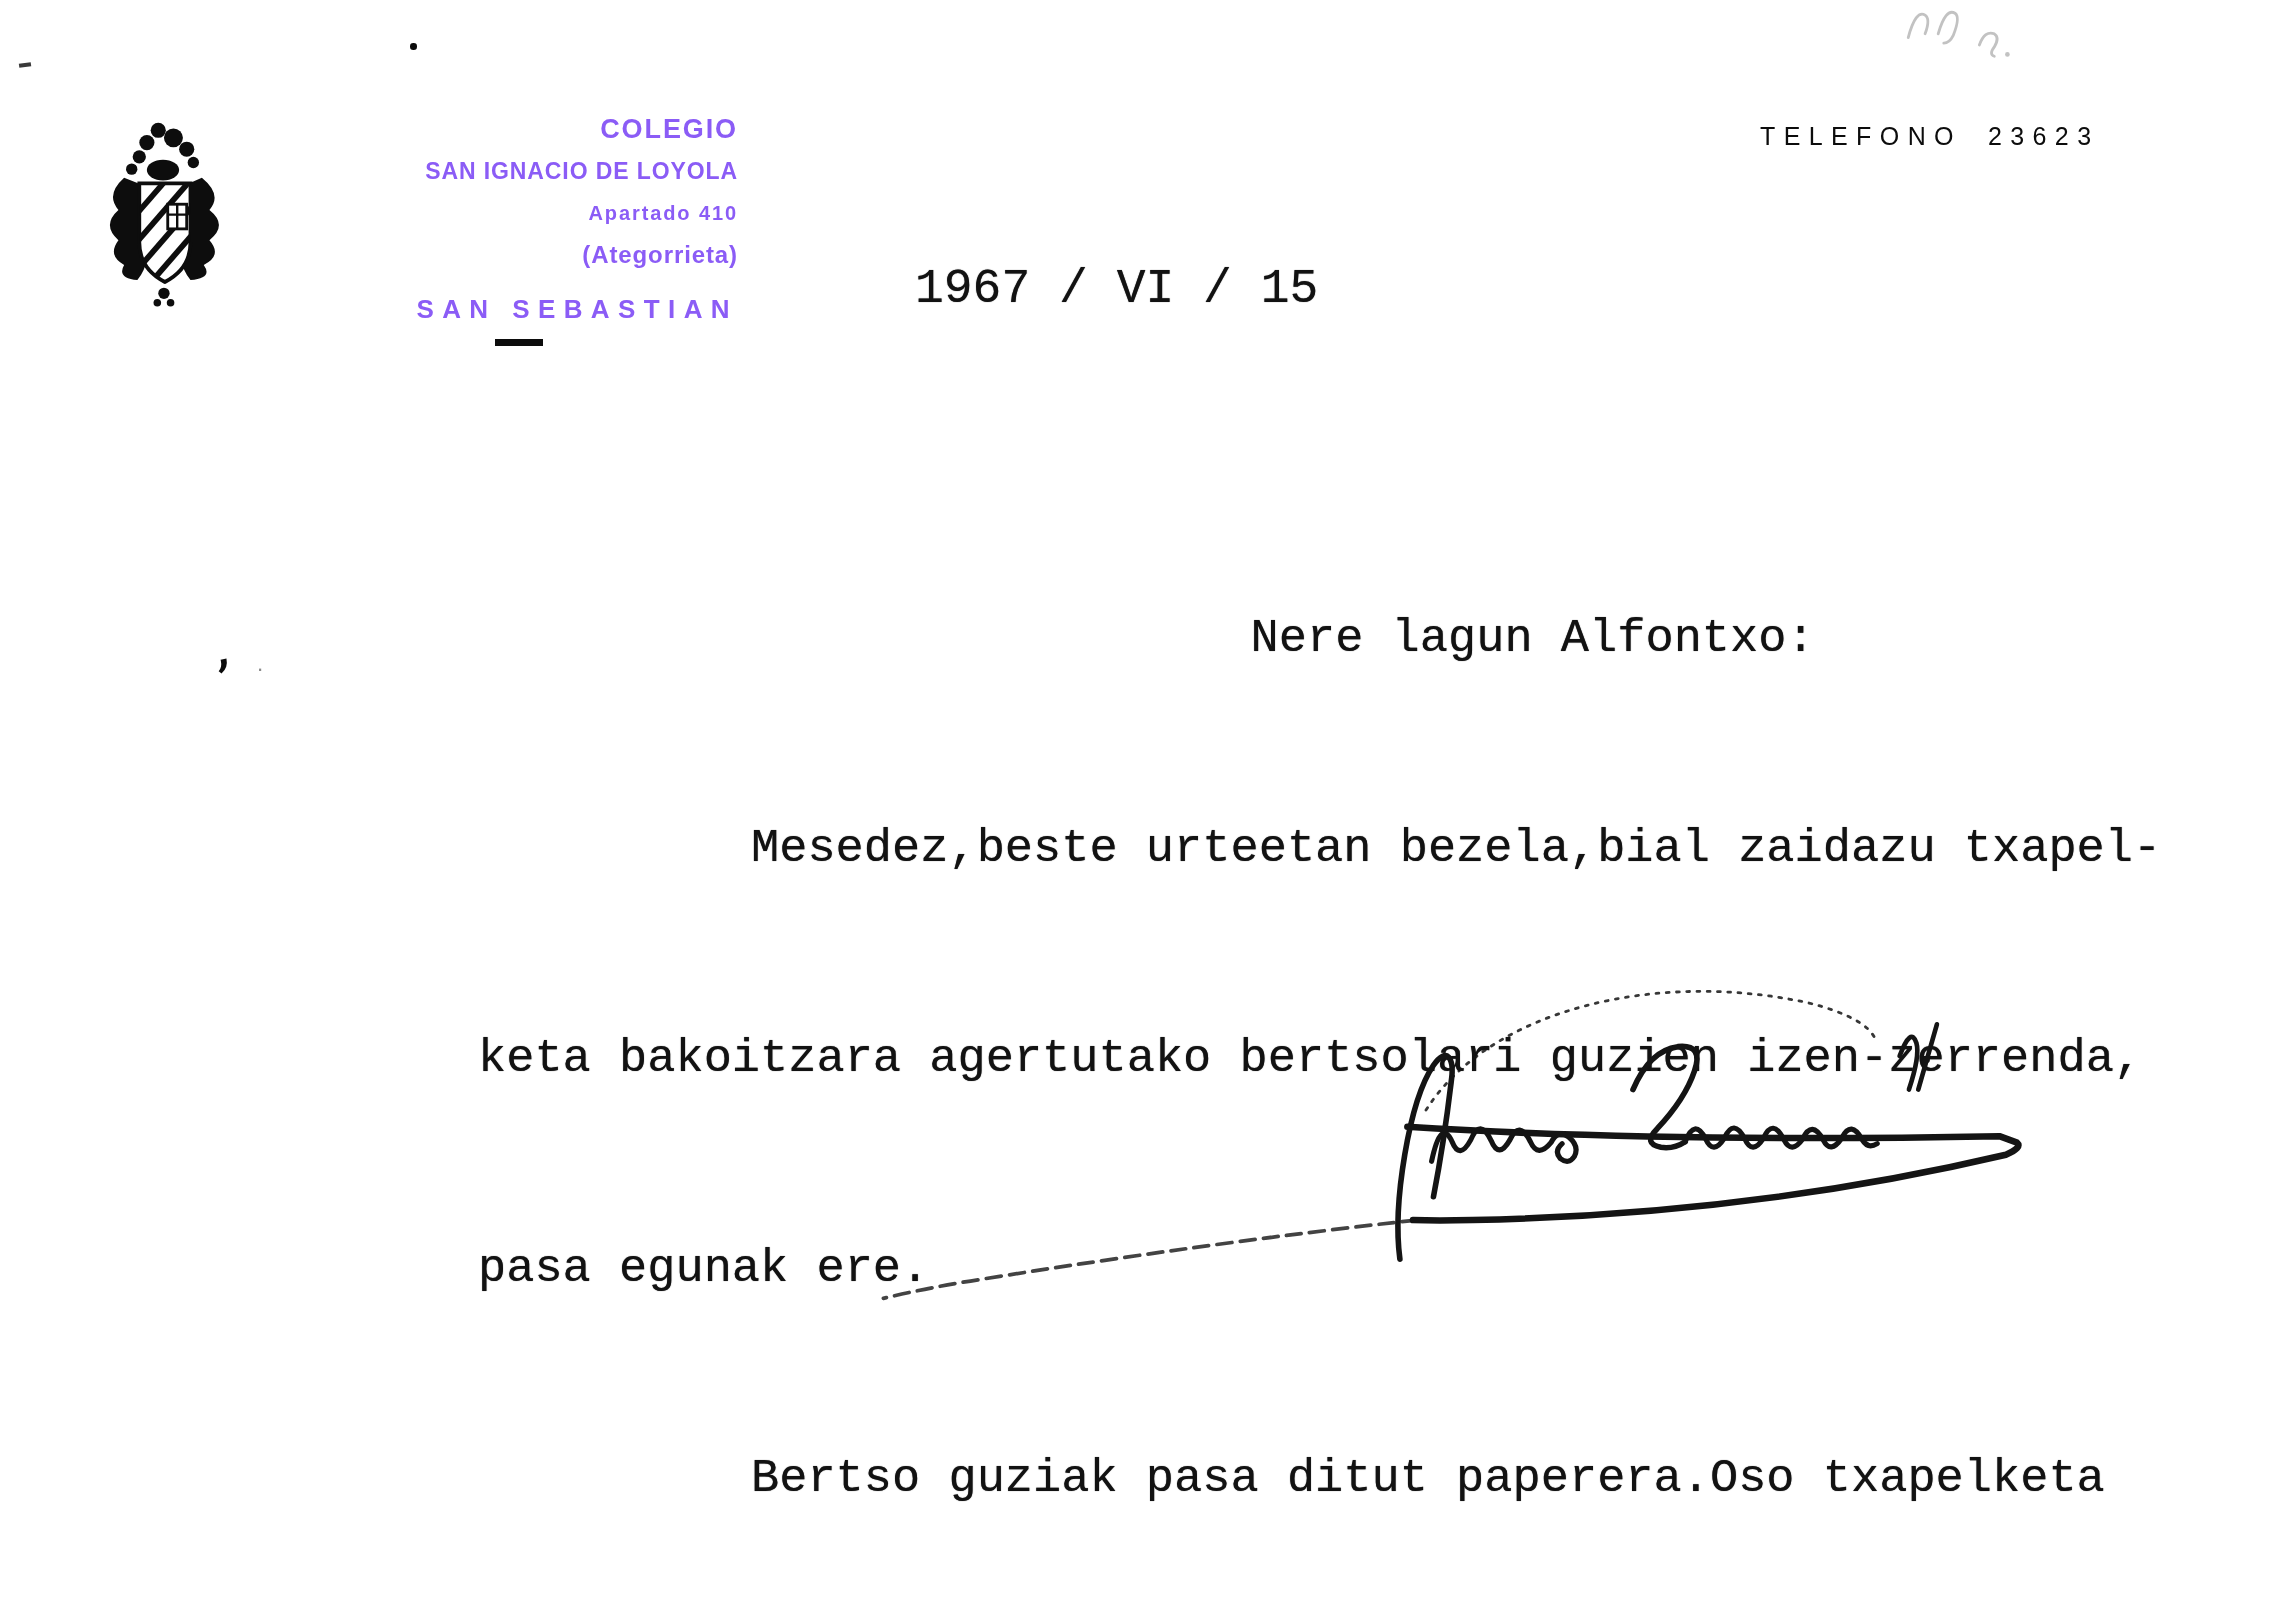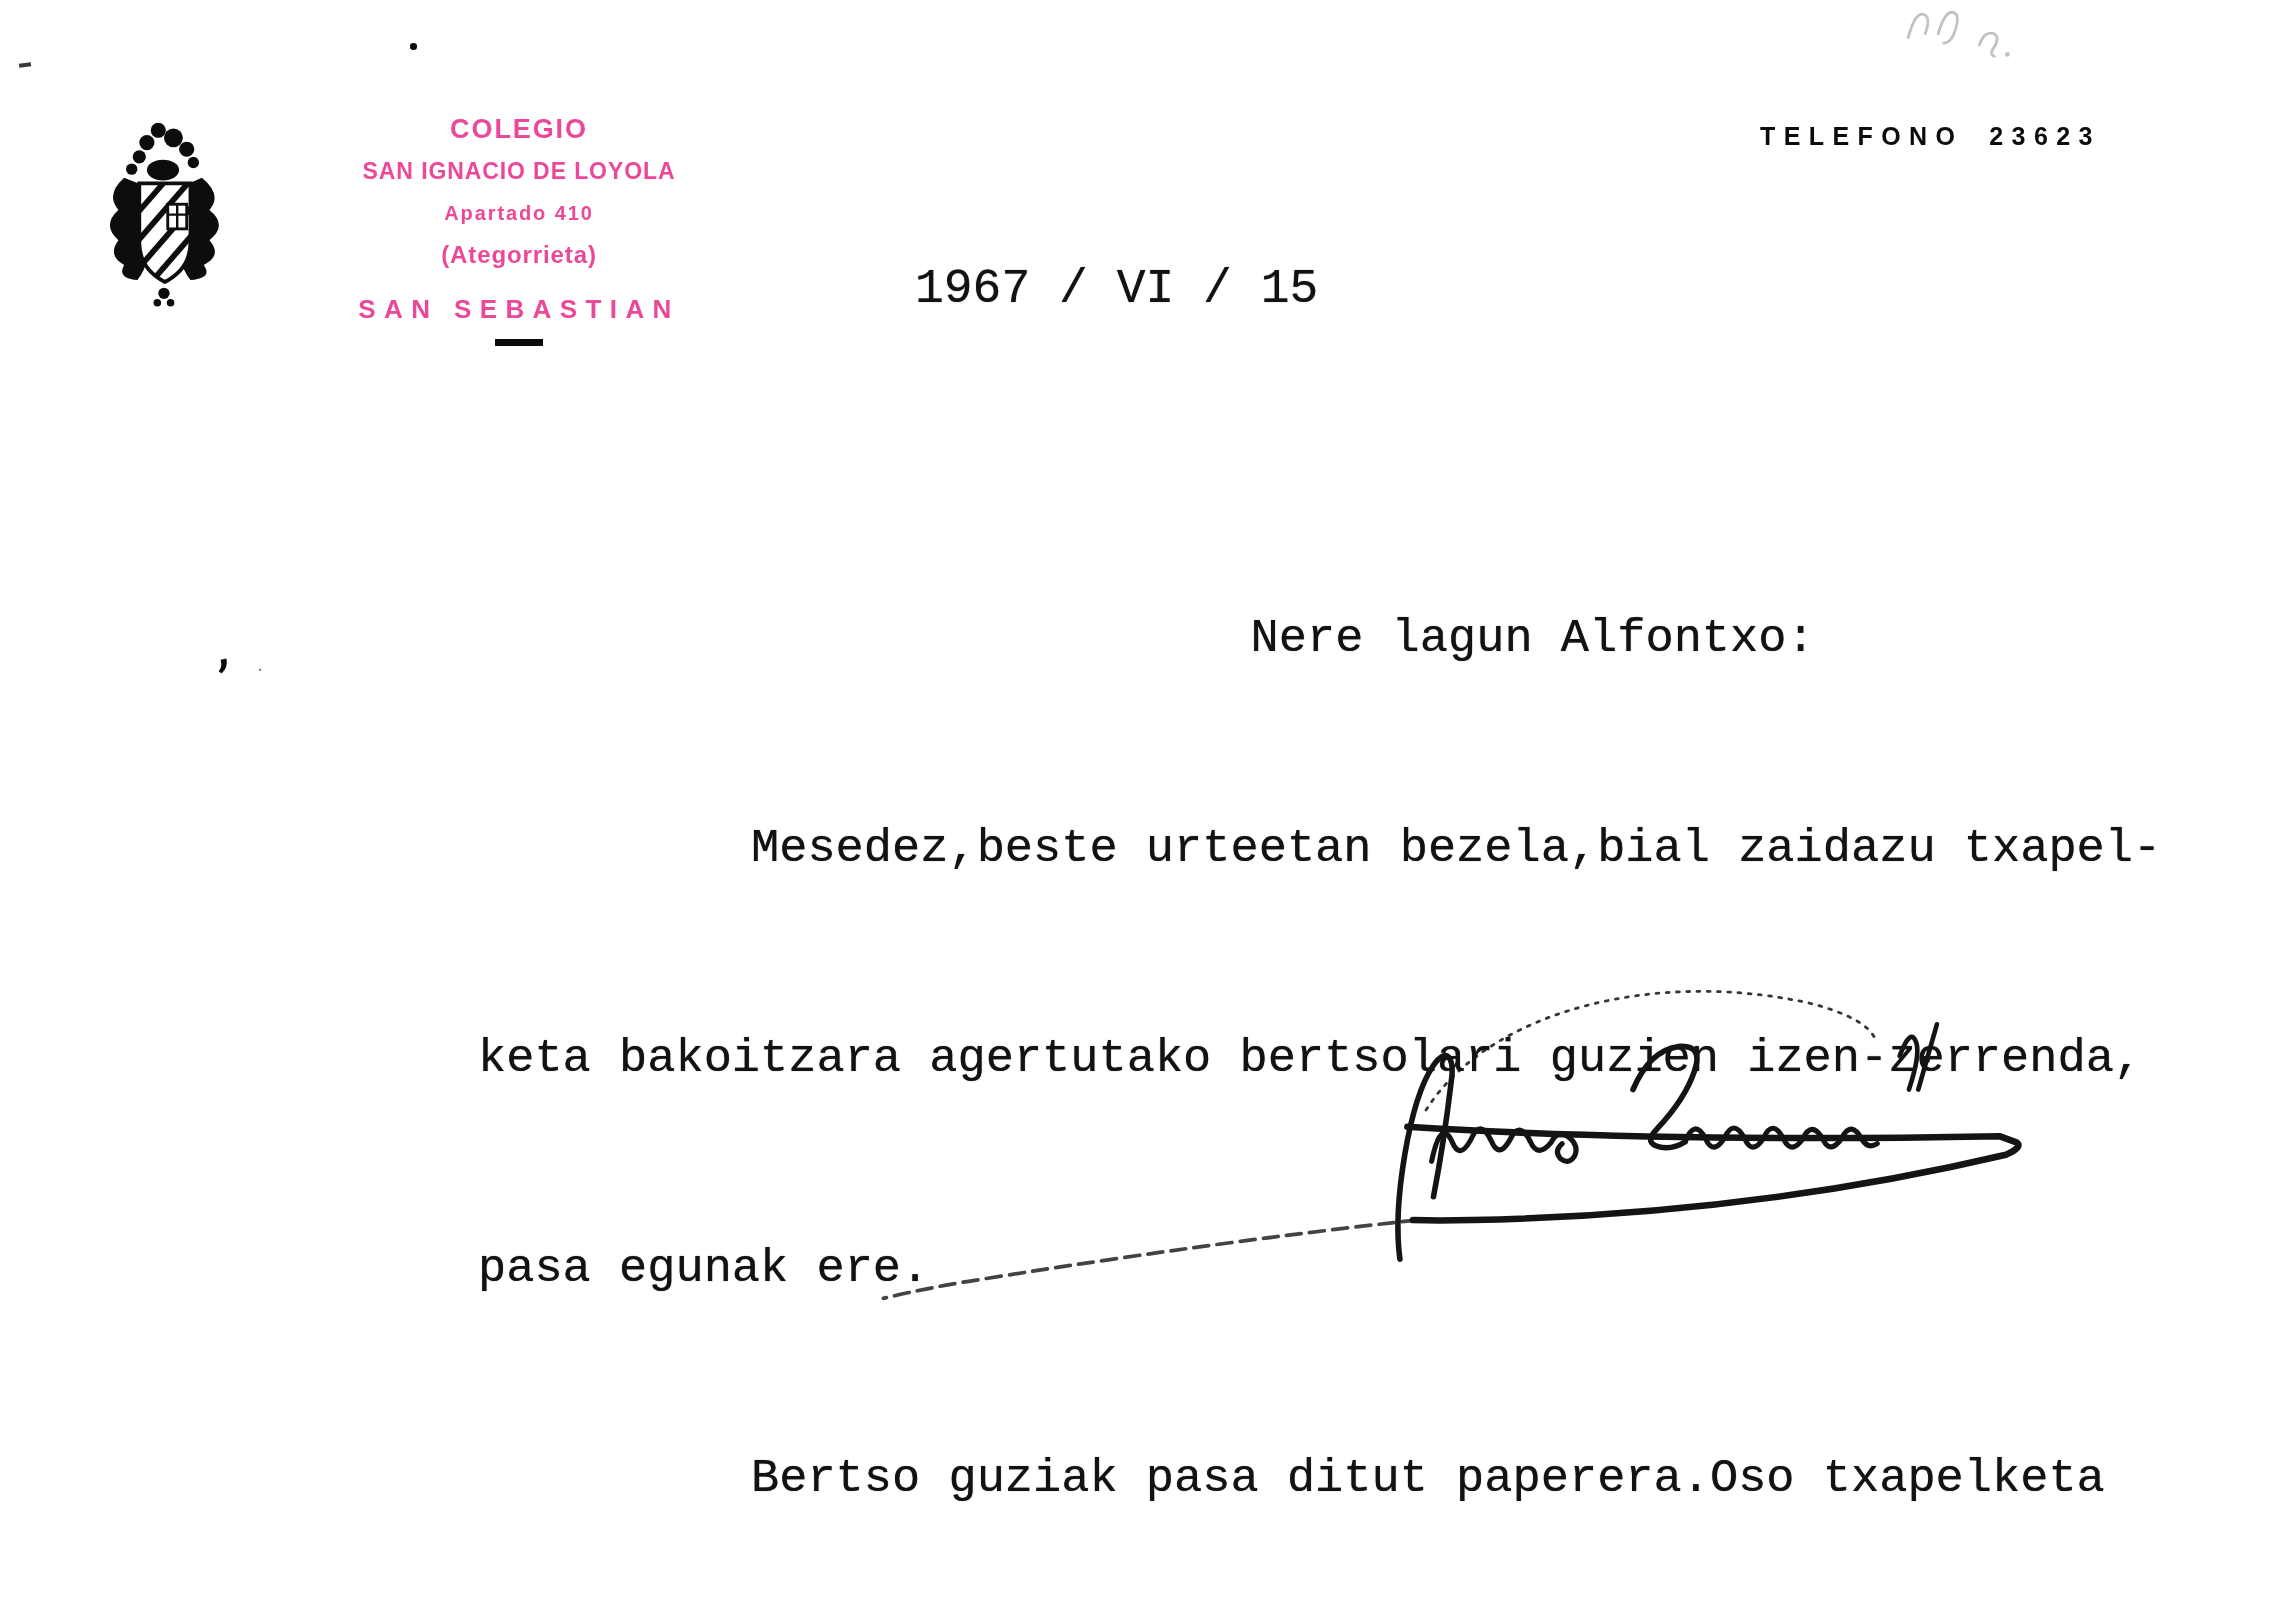--- a/index.html
+++ b/index.html
@@ -9,33 +9,33 @@
     background:#ffffff;
     overflow:hidden;
     font-family:"Liberation Sans", sans-serif;
     color:#111;
   }
 
   
   .crest{position:absolute;left:103px;top:117px;width:138px;height:201px;}
   .letterhead-text{
     position:absolute;left:300px;top:108px;width:438px;
-    text-align:center;font-weight:bold;color:#ec4899;
+    text-align:right;font-weight:bold;color:#8b5cf6;
   }
   .lh-line{line-height:42px;white-space:nowrap;}
   .lh1{font-size:27px;letter-spacing:1.9px;}
   .lh2{font-size:23px;letter-spacing:0.9px;}
   .lh3{font-size:20px;letter-spacing:1.9px;}
   .lh4{font-size:24px;letter-spacing:0.9px;}
   .lh5{font-size:26px;letter-spacing:8.4px;margin-top:12px;}
   .lh-bar{width:48px;height:6.5px;background:#0c0c0c;margin:9.3px auto 0;}
 
   .telephone{
     position:absolute;left:1760px;top:122px;
-    font-weight:bold;font-size:25px;letter-spacing:8.4px;
+    font-weight:normal;font-size:25px;letter-spacing:8.4px;
     color:#0c0c0c;white-space:nowrap;
   }
   .telephone .tel-num{margin-left:26px;}
 
   
   .typew{
     font-family:"Liberation Mono", monospace;
     color:#121212;
     text-shadow:0 0 0.9px rgba(15,15,15,.8);
     white-space:pre;

